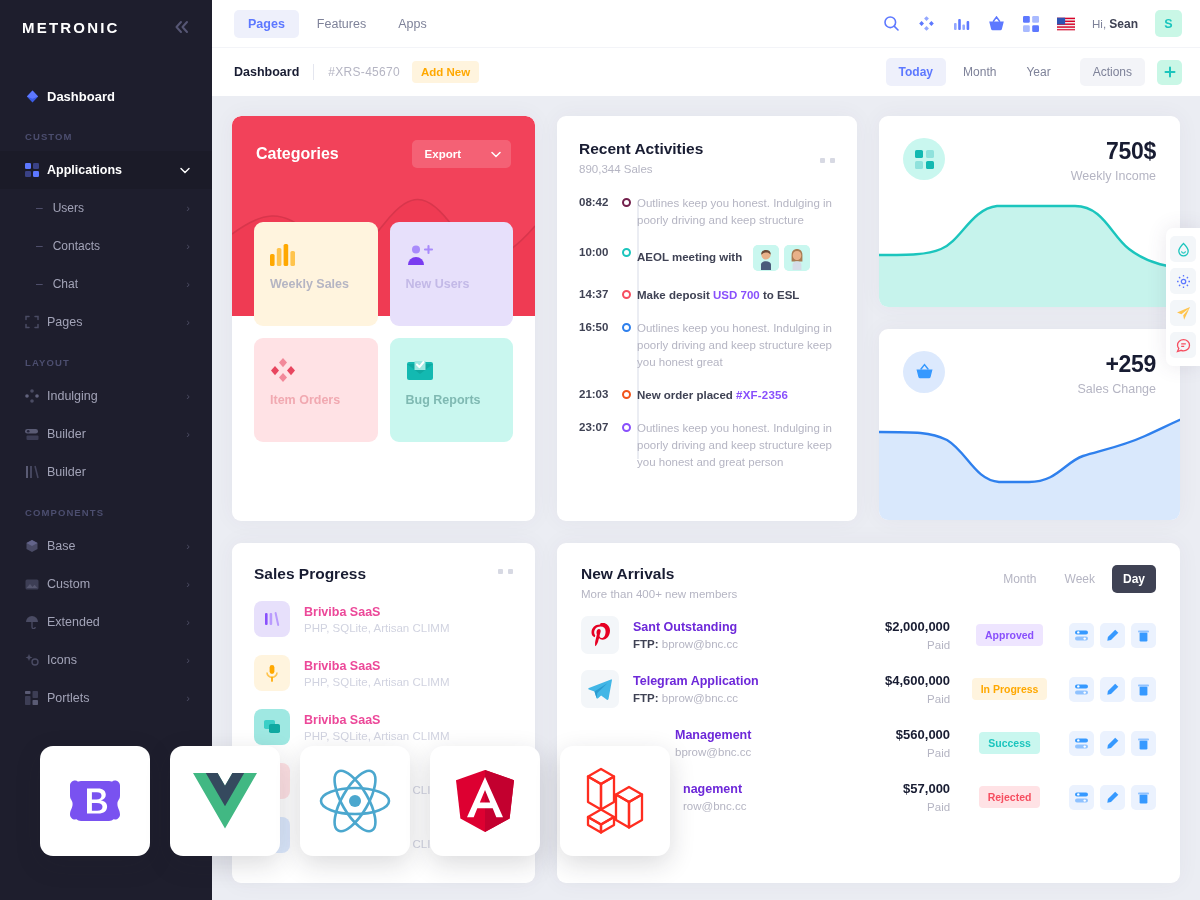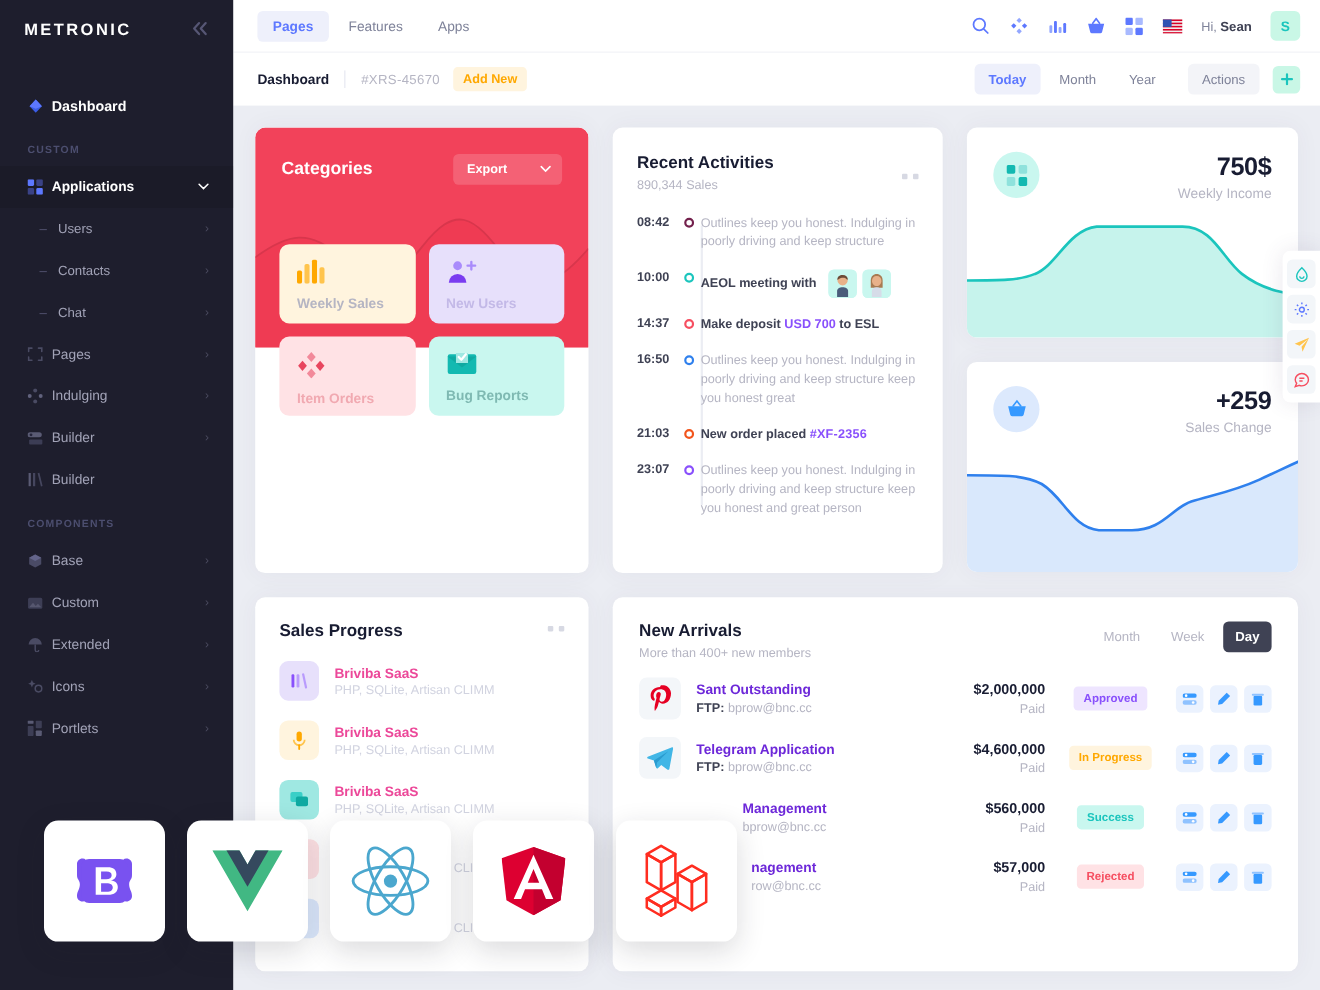--- a/index.html
+++ b/index.html
@@ -98,21 +98,21 @@
   }
   .cat-title { color: #fff; font-size: 16px; font-weight: bold; }
   .export-btn {
     background: rgba(255,255,255,.17); color: #fff; font-size: 11.5px; font-weight: bold;
     padding: 8px 10px 8px 13px; border-radius: 5px; display: flex; align-items: center; gap: 30px;
   }
   .tiles {
     position: relative; z-index: 3; display: grid; grid-template-columns: 1fr 1fr;
     gap: 12px; padding: 54px 22px 0 22px;
   }
-  .tile { border-radius: 9px; height: 72px; padding: 14px 16px; display: flex; flex-direction: column; }
+  .tile { border-radius: 9px; height: 104px; padding: 14px 16px; display: flex; flex-direction: column; }
   .tile-ico { height: 30px; display: flex; align-items: flex-end; }
   .tile-lbl { font-size: 12.5px; font-weight: 600; margin-top: 11px; }
   .t-yellow { background: #FFF4DE; } .t-yellow .tile-lbl { color: #B5B5C3; }
   .t-purple { background: #E7E0FB; } .t-purple .tile-lbl { color: #C3B9E7; }
   .t-pink   { background: #FFE2E5; } .t-pink .tile-lbl   { color: #F1A9B1; }
   .t-teal   { background: #C9F7EF; } .t-teal .tile-lbl   { color: #7FB9B2; }
 
   
   .col-act { width: 300px; flex: 0 0 300px; }
   .act-card { height: 405px; padding: 24px 24px 0 22px; position: relative; }
@@ -249,20 +249,21 @@
       <div class="nav-item">
         <span class="nav-ico">
           <svg width="14" height="14" viewBox="0 0 14 14" fill="none" stroke="#4A4B63" stroke-width="1.5" stroke-linecap="round">
               <path d="M1 4.5V1.5h3M10 1.5h3v3M13 9.5v3h-3M4 12.5H1v-3"></path>
             </svg>
         </span>
         <span class="nav-label">Pages</span>
         <span class="nav-arrow">›</span>
       </div>
 
+      <div class="nav-section">Layout</div>
 
       <div class="nav-item">
         <span class="nav-ico">
           <svg width="14" height="14" viewBox="0 0 14 14">
               <circle cx="7" cy="2" r="1.8" fill="#4A4B63"></circle>
               <circle cx="2" cy="7" r="1.8" fill="#61627D"></circle>
               <circle cx="12" cy="7" r="1.8" fill="#61627D"></circle>
               <circle cx="7" cy="12" r="1.8" fill="#4A4B63"></circle>
             </svg>
         </span>

